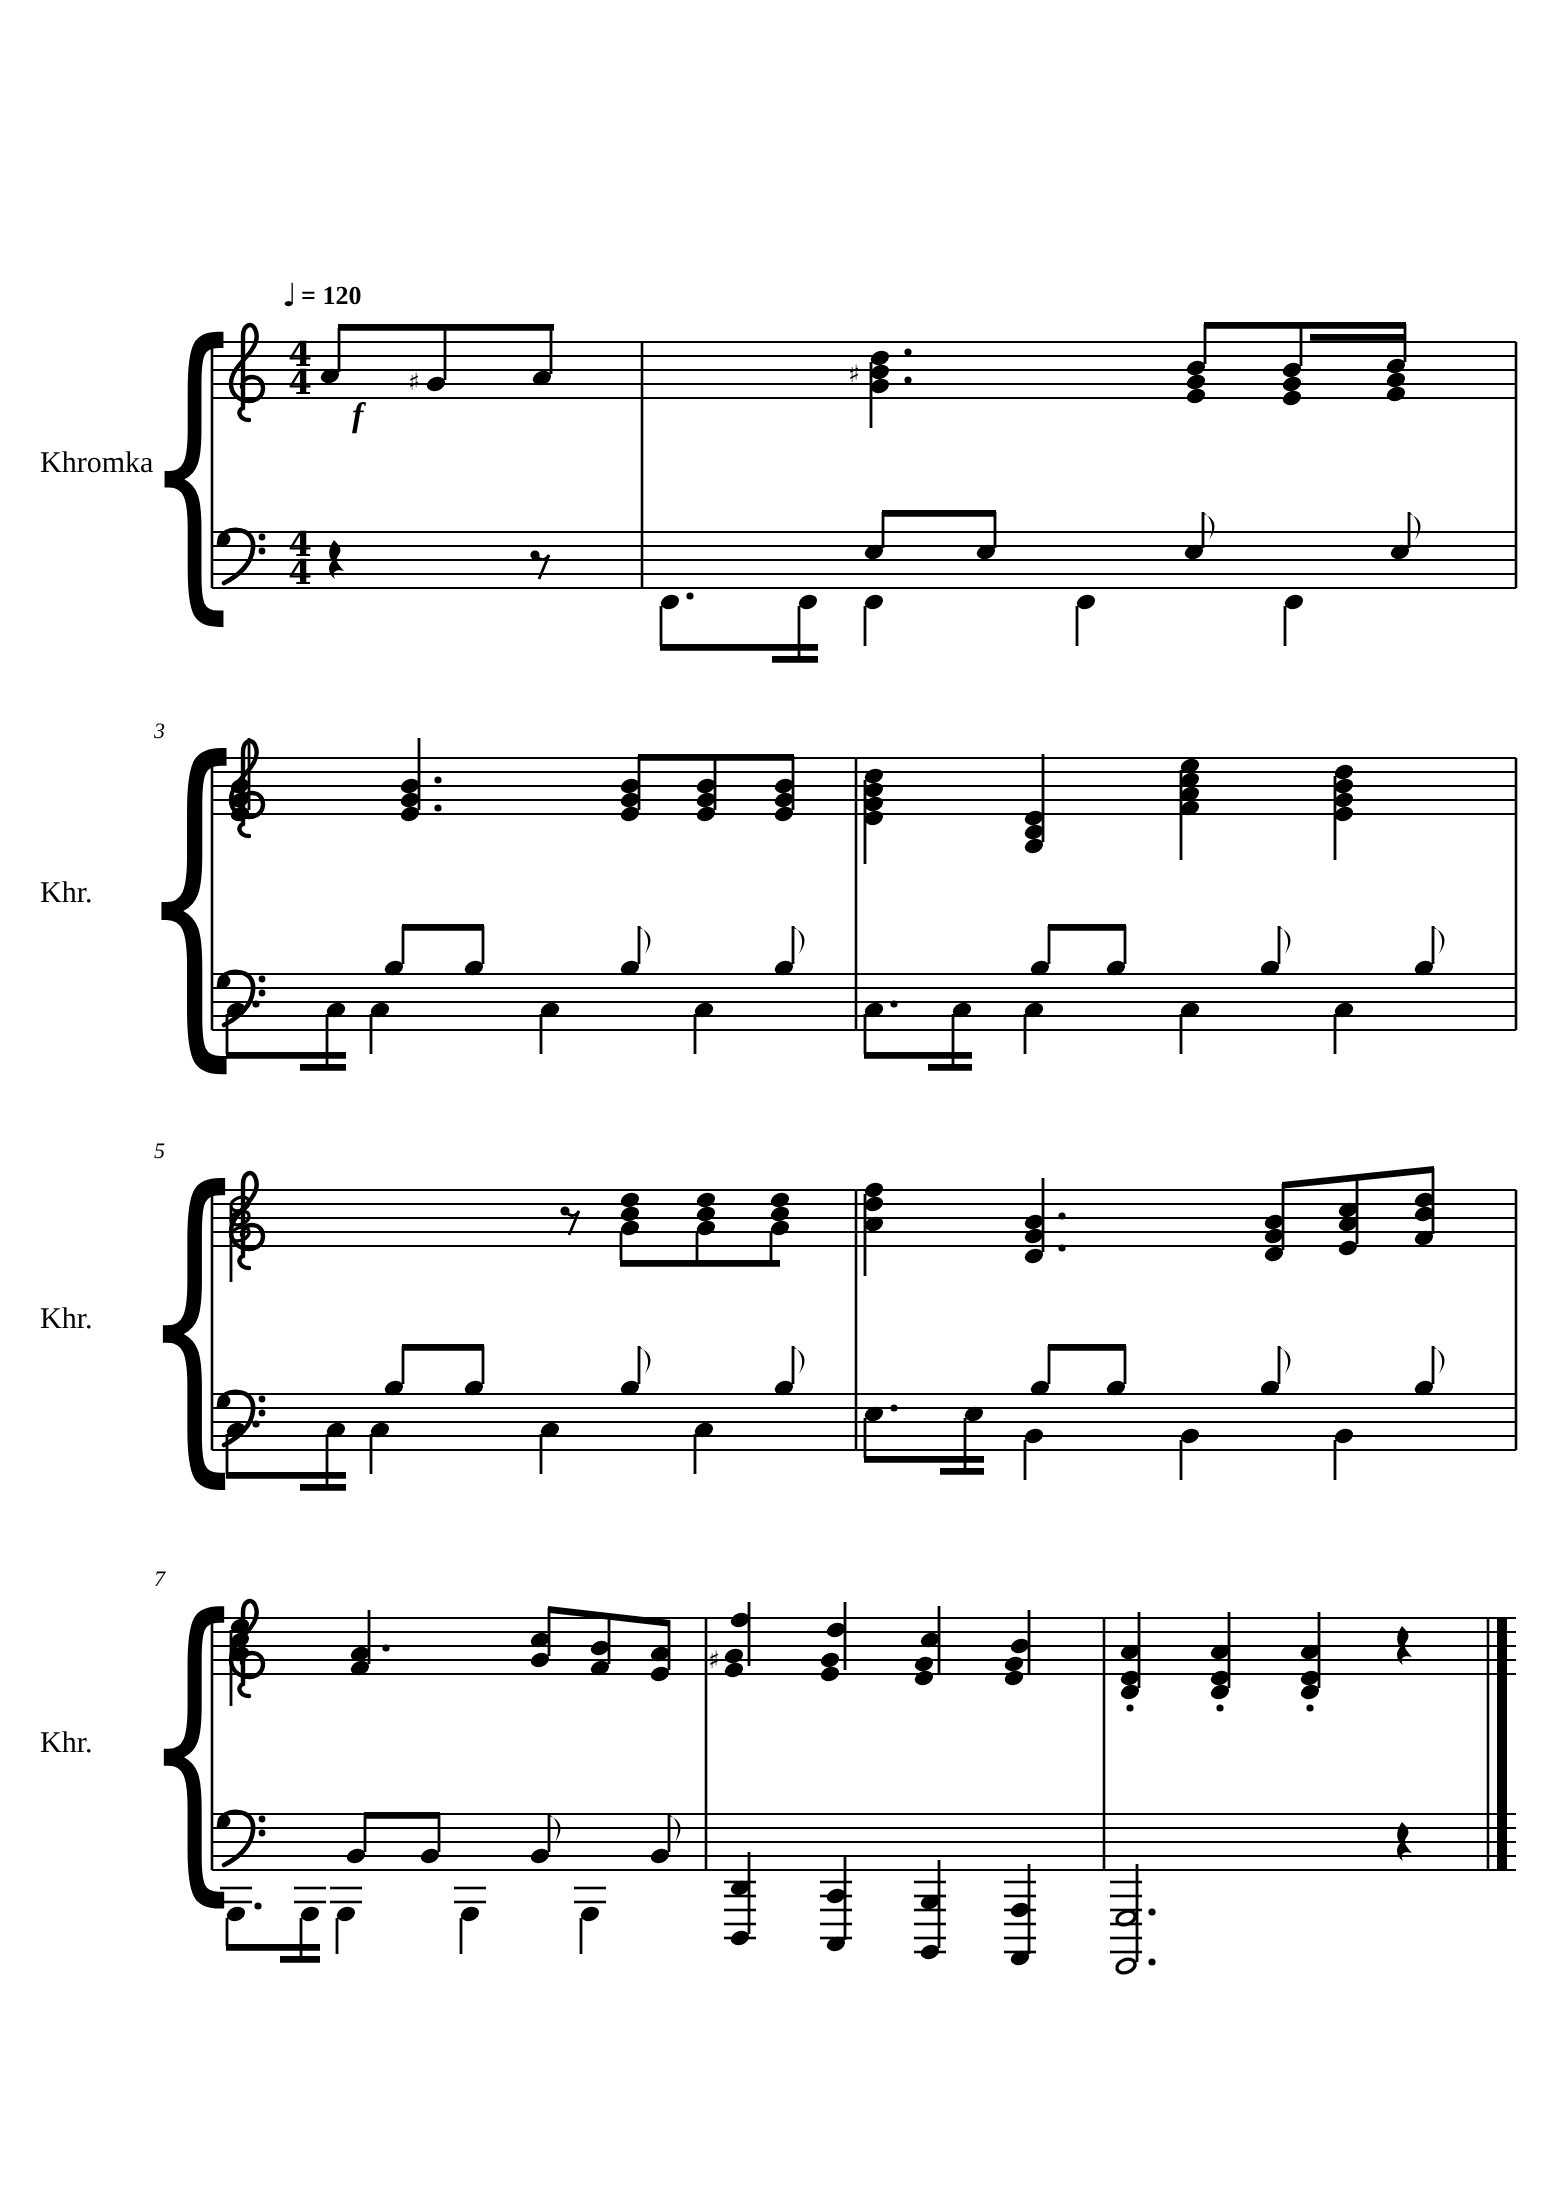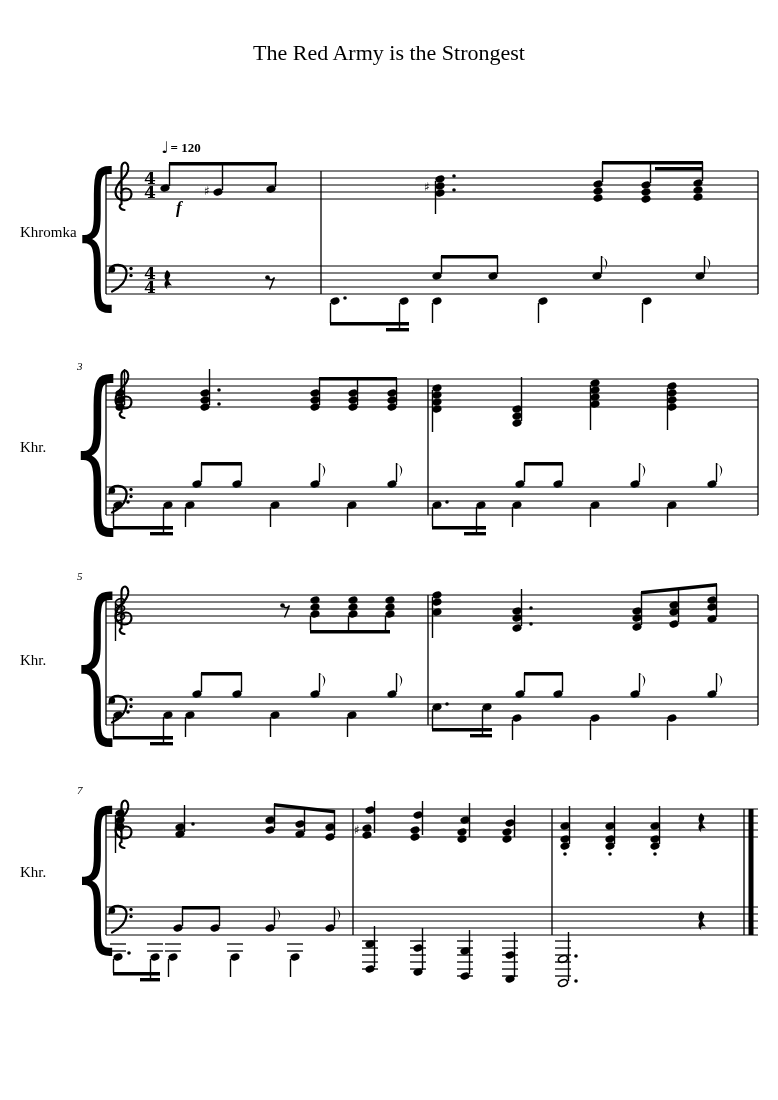--- a/index.html
+++ b/index.html
@@ -1,21 +1,21 @@
 <!DOCTYPE html>
 <html><head>
 <meta charset="utf-8">
 <style>
   html,body{margin:0;padding:0;background:#e8e8e8;}
   #page{position:relative;width:778px;height:1100px;background:#ffffff;overflow:hidden;
         font-family:"Liberation Serif",serif;color:#000;}
   #score{position:absolute;left:0;top:0;}
   .txt{position:absolute;white-space:nowrap;}
   #title{left:0;top:40px;width:778px;text-align:center;font-size:22px;}
-  #tempo{left:141px;top:138px;font-weight:bold;font-size:13px;margin-left:20px;}
+  #tempo{left:141px;top:138px;font-weight:bold;font-size:13px;}
   #tempo .glyph{font-family:"DejaVu Sans",sans-serif;font-size:16px;vertical-align:-1px;margin-right:2px;}
   #forte{left:176px;top:198px;font-style:italic;font-weight:bold;font-size:17px;}
   .ilabel{width:76px;font-size:15px;}
   .mnum{font-style:italic;font-size:11px;}
 </style>
 </head>
 <body>
 
 <div id="page">
   <svg id="score" width="778" height="1100" viewBox="0 0 778 1100">
@@ -462,21 +462,20 @@
       <line x1="555" y1="962" x2="571" y2="962" stroke="#000" stroke-width="1.3"></line>
       <line x1="555" y1="969" x2="571" y2="969" stroke="#000" stroke-width="1.3"></line>
       <line x1="555" y1="976" x2="571" y2="976" stroke="#000" stroke-width="1.3"></line>
       <ellipse cx="563" cy="959" rx="4.7" ry="3.2" fill="none" stroke="#000" stroke-width="1.7" transform="rotate(-20 563 959)"></ellipse>
       <ellipse cx="563" cy="983" rx="4.7" ry="3.2" fill="none" stroke="#000" stroke-width="1.7" transform="rotate(-20 563 983)"></ellipse>
       <circle cx="576" cy="956" r="1.8" fill="#000"></circle>
       <circle cx="576" cy="981" r="1.8" fill="#000"></circle>
       <line x1="568.5" y1="932" x2="568.5" y2="981" stroke="#000" stroke-width="1.4"></line>
       <path d="M-1,-10 C2,-7 3.5,-5 1,-2 C-1,0.5 2.5,3.5 4,5.5 C0.5,4.5 -2.5,5.5 -0.5,9.5 C-4.5,6.5 -4,2.5 -1.8,0.5 C-4.5,-2.5 -3.5,-6.5 -1,-10 Z" transform="translate(702 921)" fill="#000"></path>
     </svg>
-  <div id="title" class="txt">The Red Army is the Strongest</div>
   <div id="tempo" class="txt"><span class="glyph">♩</span><span>= 120</span></div>
   <div id="forte" class="txt">f</div>
 
   <div class="txt ilabel" style="left: 20px; top: 224px;">Khromka</div>
   <div class="txt ilabel" style="left: 20px; top: 439px;">Khr.</div>
   <div class="txt ilabel" style="left: 20px; top: 652px;">Khr.</div>
   <div class="txt ilabel" style="left: 20px; top: 864px;">Khr.</div>
 
   <div class="txt mnum" style="left: 77px; top: 360px;">3</div>
   <div class="txt mnum" style="left: 77px; top: 570px;">5</div>

